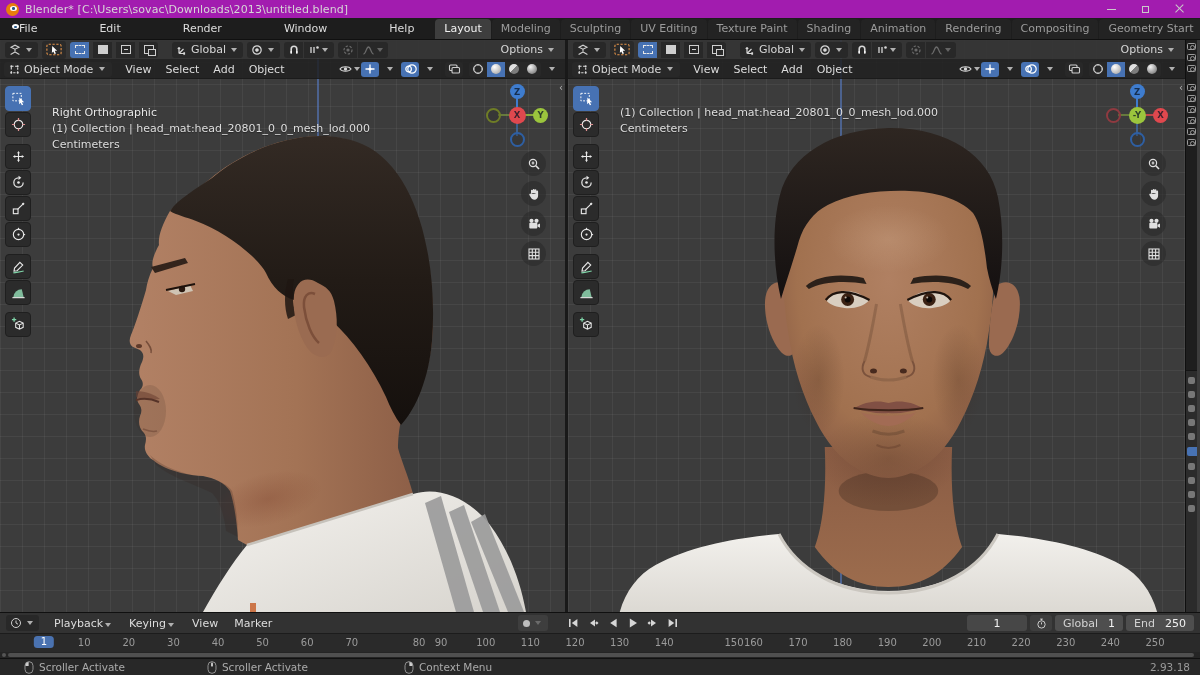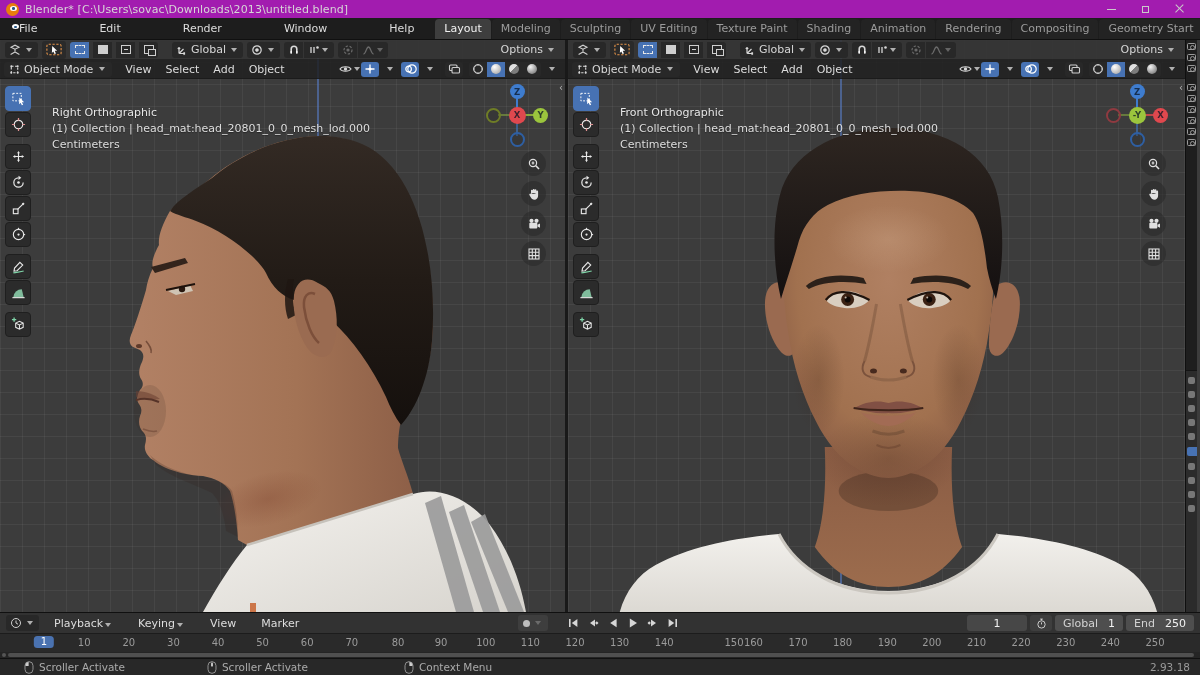--- a/index.html
+++ b/index.html
@@ -92,21 +92,21 @@
   .strip{width:12px;background:#1e1e1e;border-left:1px solid #0f0f0f;display:flex;flex-direction:column;}
   .strip .outl{height:330px;display:flex;flex-direction:column;align-items:center;padding-top:3px;gap:4px;}
   .strip .props{flex:1;background:#2b2b2b;display:flex;flex-direction:column;align-items:center;padding-top:6px;gap:7px;border-top:1px solid #141414;}
   .camicn{position:relative;width:9px;height:7px;border:1px solid #9a9a9a;border-radius:1.5px;}
   .camicn:after{content:"";position:absolute;left:2px;top:1px;width:3px;height:3px;border-radius:50%;border:1px solid #9a9a9a;}
   .pticn{width:7px;height:7px;border-radius:2px;background:#8b8b8b;opacity:.8;}
   .pticn.blue{background:#4772b3;opacity:1;width:10px;height:9px;border-radius:2px 0 0 2px;}
 
   
   .tlhead{position:relative;height:21px;background:#323232;display:flex;align-items:center;padding:0 6px;border-top:1px solid #101010;}
-  .tlhead .lmenus{display:flex;align-items:flex-start;gap:11px;}
+  .tlhead .lmenus{display:flex;align-items:flex-start;gap:2px;}
   .playcluster{position:absolute;left:50%;transform:translateX(-50%);display:flex;align-items:center;gap:1px;}
   .pbtn{width:19px;height:16px;display:flex;align-items:center;justify-content:center;border-radius:3px;cursor:pointer;}
   .recpill{display:inline-flex;align-items:center;height:16px;background:#3e3e3e;border-radius:3px;padding:0 5px;gap:3px;margin-right:14px;cursor:pointer;}
   .recdot{width:7px;height:7px;border-radius:50%;background:#bdbdbd;}
   .framefields{margin-left:auto;display:flex;align-items:center;gap:3px;}
   .ffield{height:16px;background:#4e4e4e;border-radius:3px;display:flex;align-items:center;padding:0 8px;gap:10px;cursor:pointer;}
   .ffield .lab{color:#d2d2d2;} .ffield .num{color:#f2f2f2;}
   .ffield.cur{width:60px;justify-content:center;background:#474747;}
   .stopw{width:22px;height:16px;background:#3e3e3e;border-radius:3px;display:flex;align-items:center;justify-content:center;cursor:pointer;}
   .ruler{position:relative;height:19px;background:#2a2a2a;border-top:1px solid #1c1c1c;overflow:hidden;}
@@ -780,21 +780,20 @@
   <ellipse cx="337" cy="292" rx="3.5" ry="2.5" fill="#472a1e"></ellipse>
   <path d="M304,298 C315,302 329,302 340,298" stroke="rgba(0,0,0,0.12)" stroke-width="3" fill="none"></path>
 
   <path fill="#815044" d="M288,329 C299,322 313,321 322,324 C331,321 345,322 356,329 C345,333 332,335 322,334 C312,335 299,333 288,329 Z"></path>
   <path fill="#a26b54" d="M294,333 C303,343 314,347 322,347 C330,347 341,343 350,333 C340,338 304,338 294,333 Z"></path>
   <path d="M287,329 C304,332 340,332 357,329" stroke="#3f241a" stroke-width="1.8" fill="none"></path>
   <path d="M306,352 C316,356 328,356 338,352" stroke="rgba(0,0,0,0.15)" stroke-width="3" fill="none"></path>
   <path d="M310,366 C318,370 326,370 334,366" stroke="rgba(80,45,32,0.3)" stroke-width="2" fill="none"></path>
 </svg>
           <div class="vpinfo">
-            <div class="l1">Front Orthographic</div>
             <div class="l2">(1) Collection | head_mat:head_20801_0_0_mesh_lod.000</div>
             <div class="l3">Centimeters</div>
           </div>
           <div class="toolbar">
             <div class="tbtn active">
               <span class="icn">
                 <svg width="15" height="15" viewBox="0 0 16 16">
                   <rect x="2" y="2.5" width="9" height="8" fill="none" stroke="#fff" stroke-dasharray="2 1.6"></rect>
                   <path d="M9 7 L14 12 L11.6 12 L13 14.6 L11.6 15.3 L10.2 12.6 L8.6 14 Z" fill="#fff"></path>
                 </svg>
@@ -1043,21 +1042,21 @@
   </div>
   <div class="ruler" id="ruler">
     <span class="fmarker" style="left: 44px;">1</span>
   <span class="tick" style="left: 84.1562px;">10</span>
       <span class="tick" style="left: 128.774px;">20</span>
       <span class="tick" style="left: 173.392px;">30</span>
       <span class="tick" style="left: 218.01px;">40</span>
       <span class="tick" style="left: 262.628px;">50</span>
       <span class="tick" style="left: 307.246px;">60</span>
       <span class="tick" style="left: 351.864px;">70</span>
-      <span class="tick" style="left: 398px;">80</span>
+      <span class="tick" style="left: 419px;">80</span>
       <span class="tick" style="left: 441.1px;">90</span>
       <span class="tick" style="left: 485.718px;">100</span>
       <span class="tick" style="left: 530.336px;">110</span>
       <span class="tick" style="left: 574.954px;">120</span>
       <span class="tick" style="left: 619.572px;">130</span>
       <span class="tick" style="left: 664.19px;">140</span>
       <span class="tick" style="left: 734px;">150</span>
       <span class="tick" style="left: 753.426px;">160</span>
       <span class="tick" style="left: 798.044px;">170</span>
       <span class="tick" style="left: 842.662px;">180</span>

